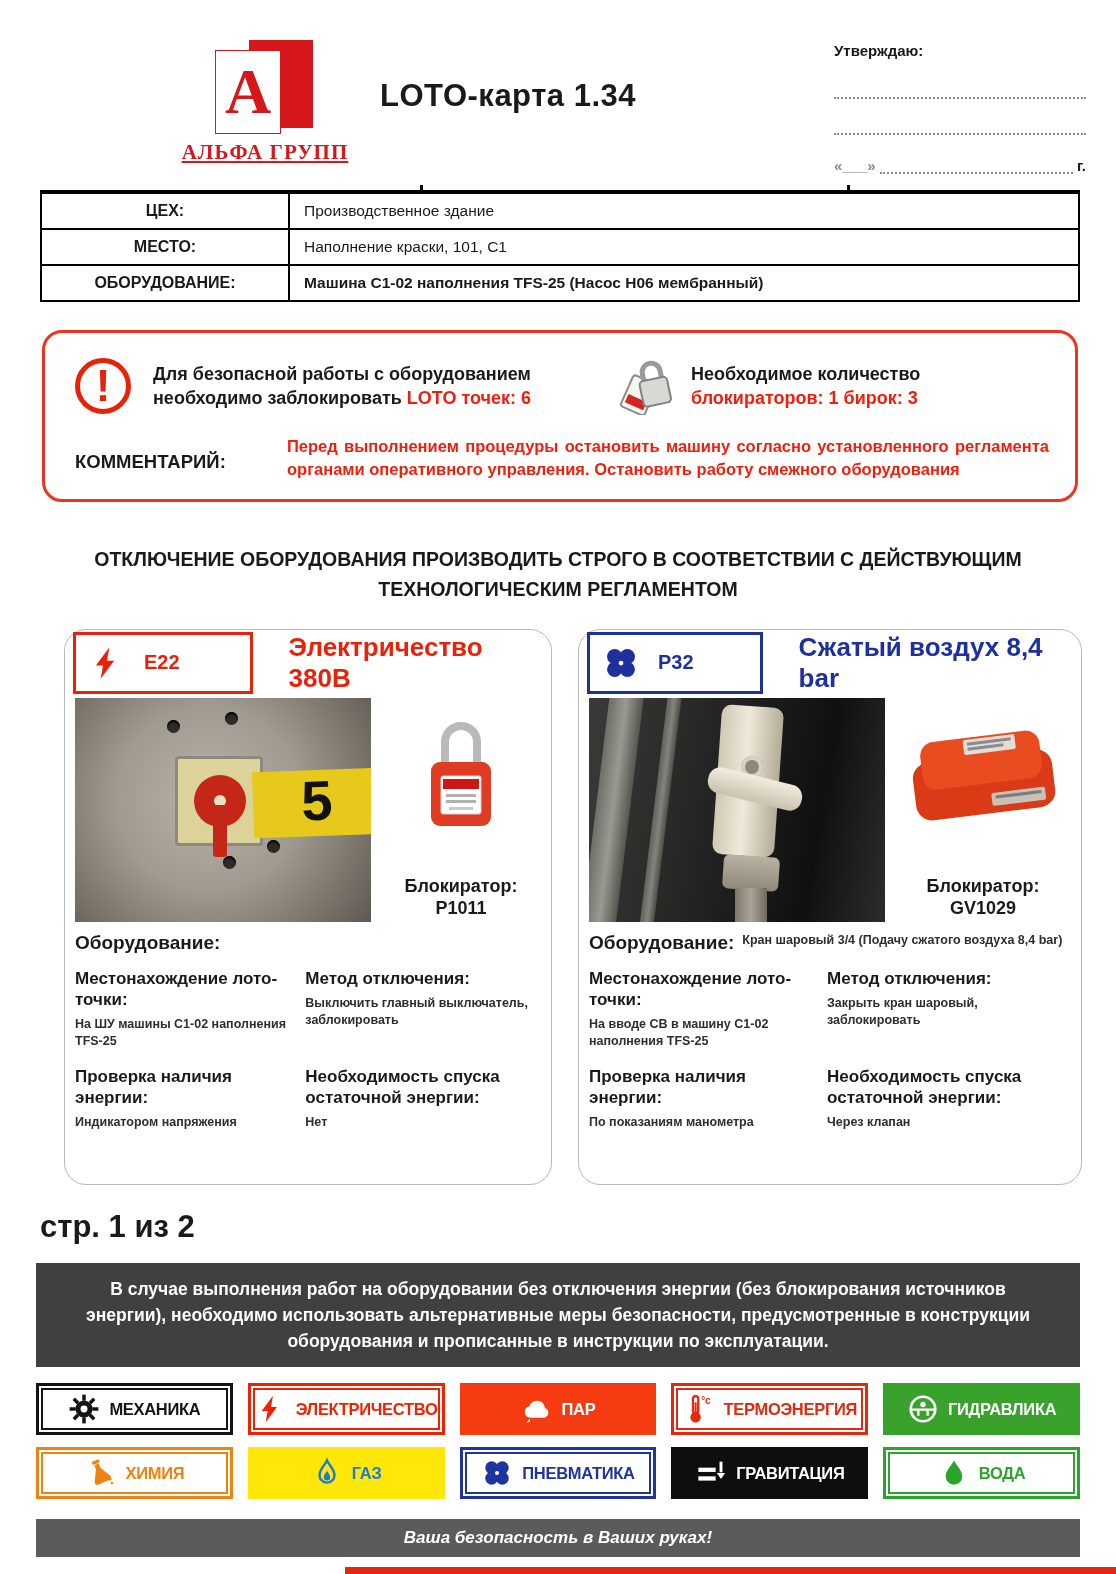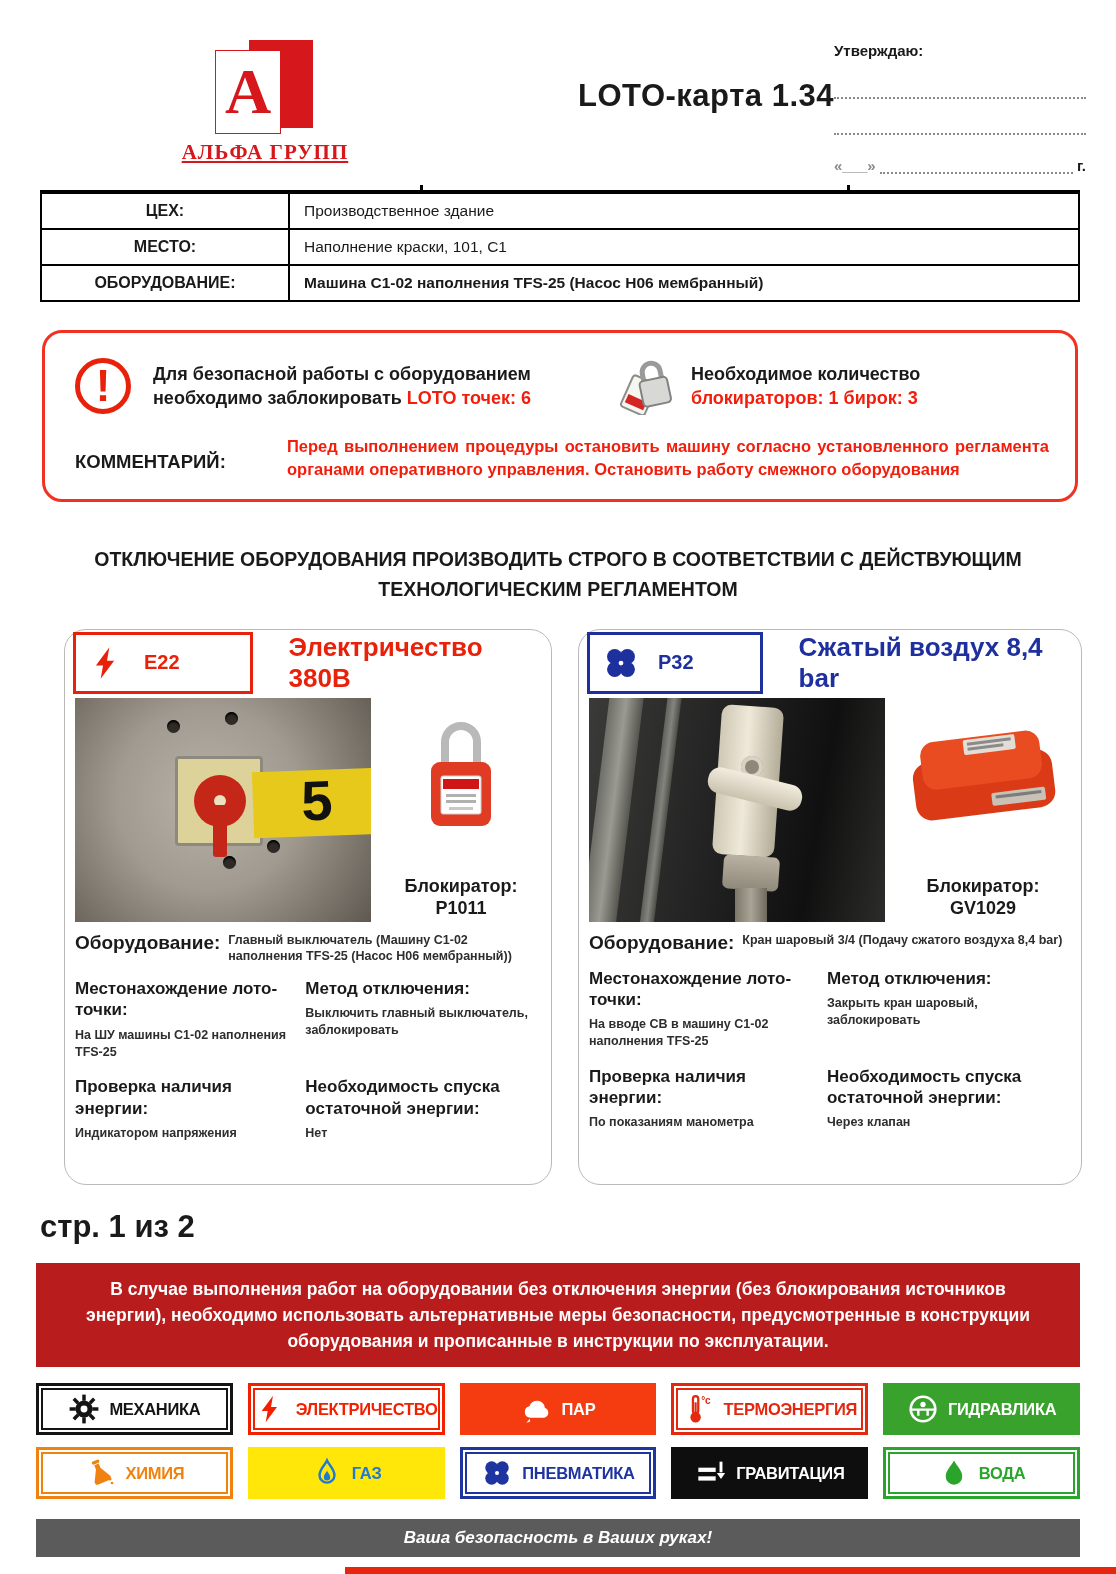--- a/index.html
+++ b/index.html
@@ -11,21 +11,21 @@
   .page { position:relative; width:100%; height:100%; }
 
   
   .header { display:flex; padding:34px 30px 6px 150px; }
   .logo-zone { width:230px; text-align:center; }
   .logo-mark { position:relative; width:112px; height:96px; margin:6px auto 4px; }
   .logo-redblock { position:absolute; right:8px; top:0; width:64px; height:88px; background:#d6171c; }
   .logo-letterbox { position:absolute; left:6px; top:10px; width:66px; height:84px; background:#fff; border:1px solid #d6171c; display:flex; align-items:center; justify-content:center; }
   .logo-letter { font-family:"Liberation Serif", serif; font-weight:700; font-size:64px; color:#d6171c; line-height:1; }
   .logo-company { font-family:"Liberation Serif", serif; font-weight:700; font-size:21px; color:#d6171c; text-decoration:underline; letter-spacing:1px; white-space:nowrap; }
-  .title-zone { flex:1; text-align:right; padding-top:44px; }
+  .title-zone { flex:1; text-align:left; padding-top:44px; }
   .doc-title { font-size:31px; font-weight:700; letter-spacing:0.5px; }
   .approval-zone { width:252px; padding-top:8px; font-size:15px; }
   .approval-label { font-weight:700; margin-bottom:26px; }
   .dotline { border-bottom:2px dotted #8a8a8a; height:14px; margin-bottom:22px; }
   .approval-date { display:flex; align-items:flex-end; gap:4px; color:#8a8a8a; font-weight:700; }
   .approval-date .fill { flex:1; border-bottom:2px dotted #8a8a8a; height:12px; }
   .approval-year { color:#1a1a1a; font-weight:700; }
 
   
   .info-table { margin:10px 36px 0 40px; border:2px solid #000; border-top:4px solid #000; position:relative; }
@@ -217,21 +217,20 @@
             <rect x="26" y="95" width="24" height="3" fill="#c8c8c8"></rect>
           </svg>
           <div class="lock-caption">
             <span>Блокиратор:</span><br>
             <span>P1011</span>
           </div>
         </div>
       </div>
       <div class="equip-row">
         <span class="equip-label">Оборудование:</span>
-        <span class="small-val">Главный выключатель (Машину С1-02 наполнения TFS-25 (Насос Н06 мембранный))</span>
       </div>
       <div class="sec-grid">
         <div class="sec">
           <h4>Местонахождение лото-точки:</h4>
           <p>На ШУ машины С1-02 наполнения TFS-25</p>
         </div>
         <div class="sec">
           <h4>Метод отключения:</h4>
           <p>Выключить главный выключатель, заблокировать</p>
         </div>
@@ -311,21 +310,21 @@
         <div class="sec">
           <h4>Необходимость спуска остаточной энергии:</h4>
           <p>Через клапан</p>
         </div>
       </div>
     </div>
   </div>
 
   <div class="page-number">стр. 1 из 2</div>
 
-  <div class="alert-box" style="background: #b91c1c;">В случае выполнения работ на оборудовании без отключения энергии (без блокирования источников энергии), необходимо использовать альтернативные меры безопасности, предусмотренные в конструкции оборудования и прописанные в инструкции по эксплуатации.</div>
+  <div class="alert-box" style="background: #404040;">В случае выполнения работ на оборудовании без отключения энергии (без блокирования источников энергии), необходимо использовать альтернативные меры безопасности, предусмотренные в конструкции оборудования и прописанные в инструкции по эксплуатации.</div>
 
   <div class="badges-grid">
       <div class="badge outline" style="--c: #141414; --t: #141414;">
         <span class="badge-icon">
           <svg viewBox="0 0 24 24">
             <g fill="currentColor">
               <rect x="10.7" y="1.2" width="2.6" height="4.6"></rect>
               <rect x="10.7" y="1.2" width="2.6" height="4.6" transform="rotate(45 12 12)"></rect>
               <rect x="10.7" y="1.2" width="2.6" height="4.6" transform="rotate(90 12 12)"></rect>
               <rect x="10.7" y="1.2" width="2.6" height="4.6" transform="rotate(135 12 12)"></rect>

